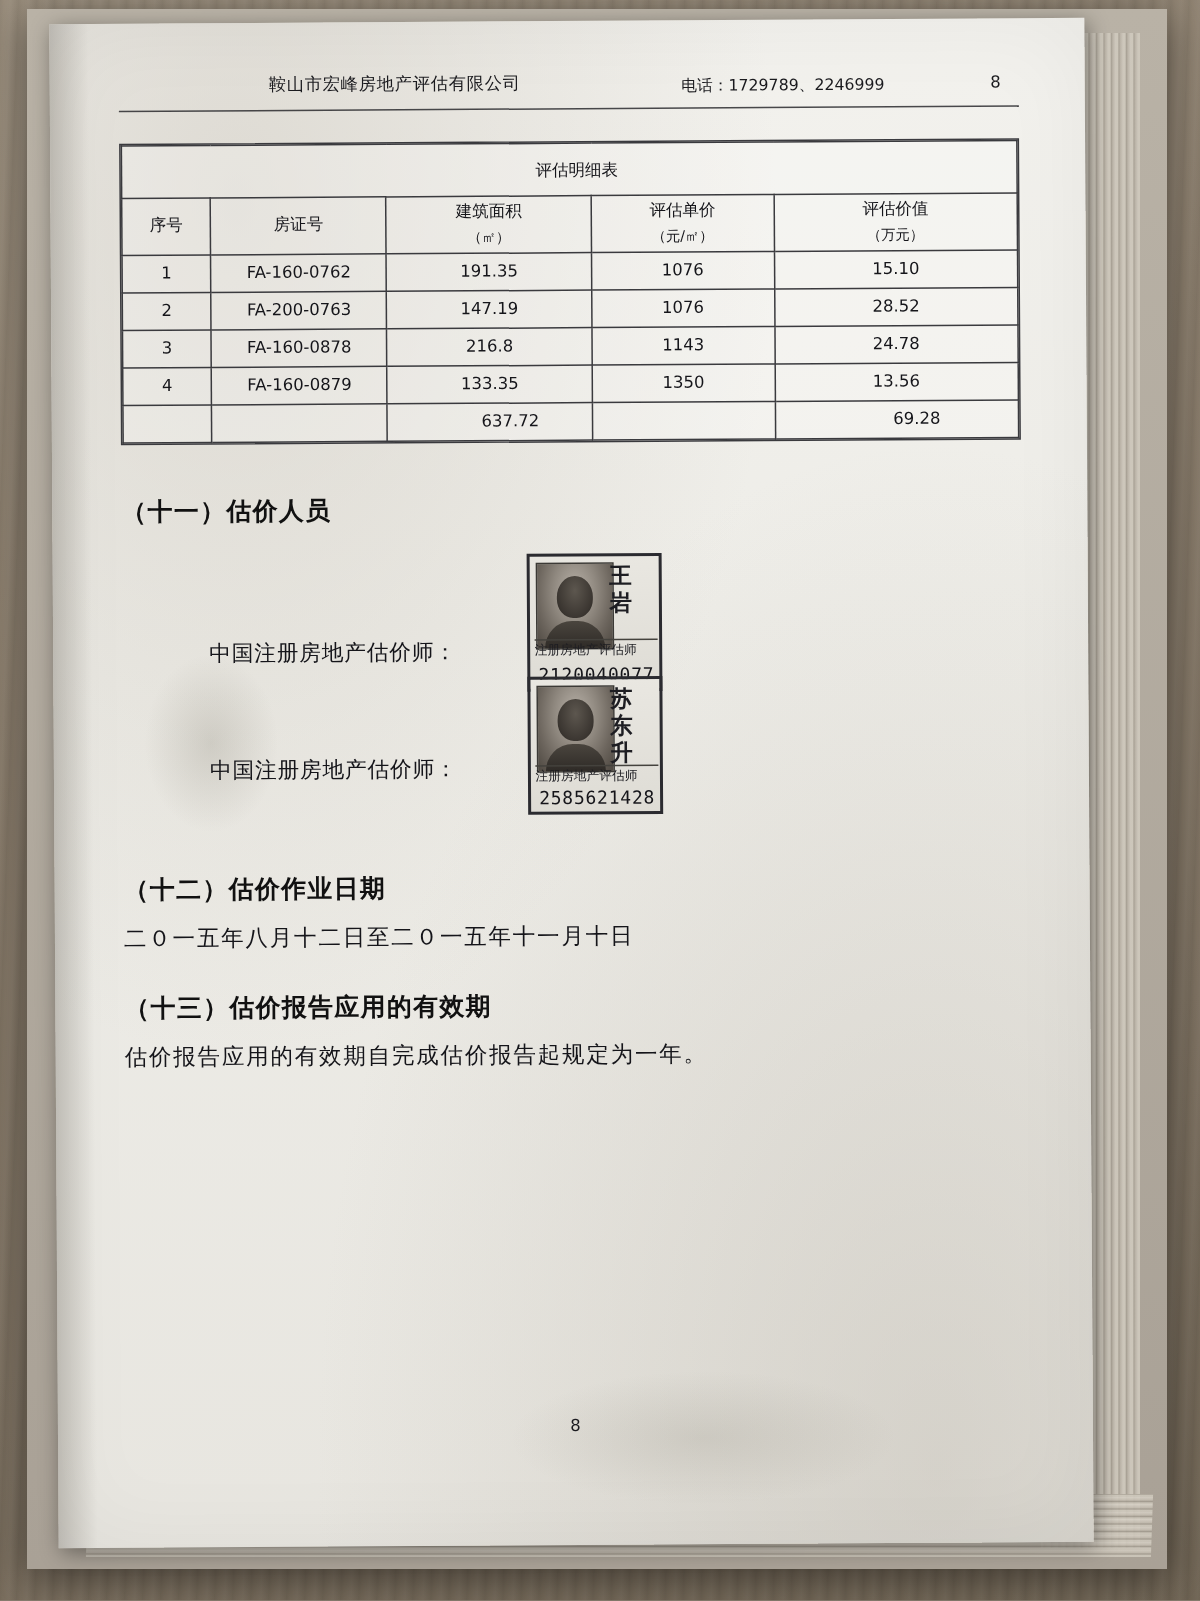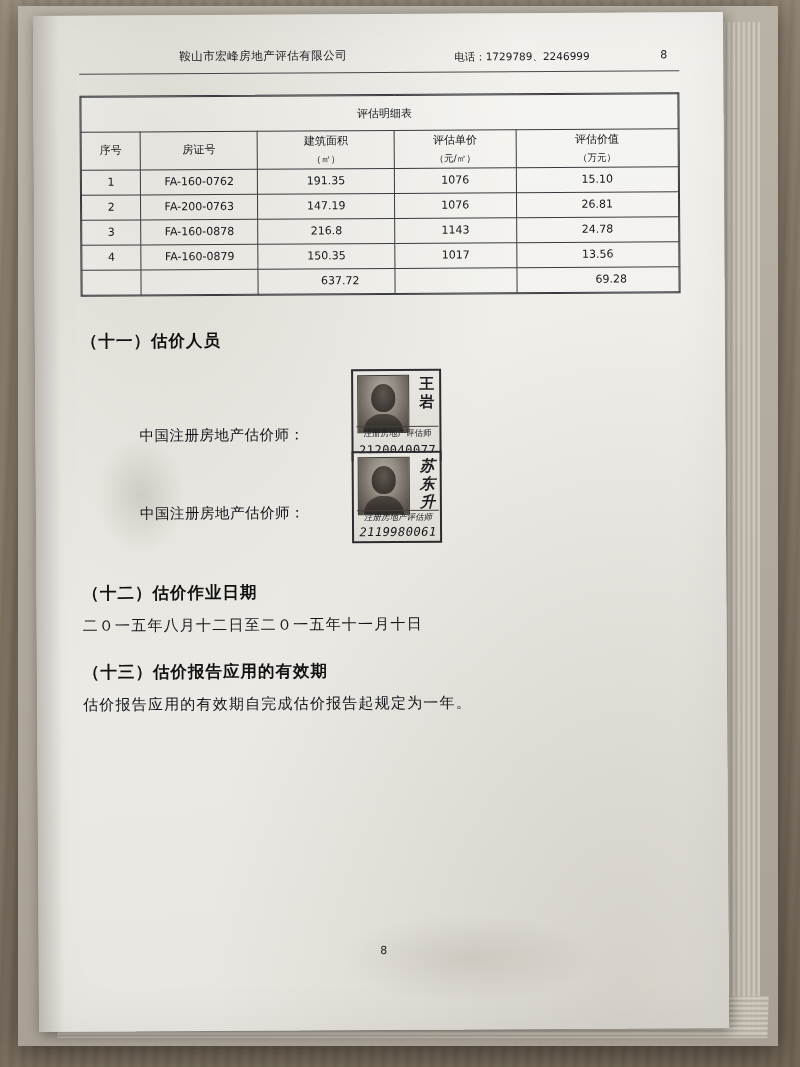--- a/index.html
+++ b/index.html
@@ -190,21 +190,21 @@
   .stamp {
     position: absolute;
     width: 90px;
     height: 92px;
     border: 2px solid #2b2b30;
     background: linear-gradient(180deg, #e9e7e1, #dedcd5);
     box-sizing: border-box;
     overflow: hidden;
   }
   .stamp.s1 { left: 270px; top: 4px; }
-  .stamp.s2 { left: 270px; top: 86px; font-style: italic; }
+  .stamp.s2 { left: 270px; top: 86px; }
   .stamp .photo {
     position: absolute;
     left: 4px; top: 4px;
     width: 50px; height: 56px;
     background:
       radial-gradient(ellipse at 50% 32%, #b9b2a9 0%, #8e877e 42%, #6d665e 70%, #4d4740 100%),
       linear-gradient(180deg, #cfcac2, #908980);
     border: 1px solid #3c3a36;
   }
   .stamp .photo::before {
@@ -223,33 +223,32 @@
     left: 5px; bottom: 0;
     width: 40px; height: 18px;
     border-radius: 18px 18px 0 0;
     background: linear-gradient(180deg, #494views, #2f2b27);
     background: linear-gradient(180deg, #4a453e, #2f2b27);
   }
   .stamp .name {
     position: absolute;
     right: 5px; top: 4px;
     width: 28px;
-    text-align: right;
+    text-align: left;
     font-size: 15px;
     line-height: 18px;
     font-weight: bold;
     color: #1d1d22;
     letter-spacing: 0;
   }
   .stamp .role {
     position: absolute;
     left: 3px;
     bottom: 19px;
     width: 82px;
-    text-align: center;
     font-size: 8.5px;
     color: #1d1d22;
     border-top: 1px solid #44423d;
     padding-top: 1px;
   }
   .stamp .number {
     position: absolute;
     left: 3px;
     bottom: 2px;
     width: 82px;
@@ -346,34 +345,34 @@
             <td>FA-160-0762</td>
             <td>191.35</td>
             <td>1076</td>
             <td>15.10</td>
           </tr>
           <tr class="data-row">
             <td>2</td>
             <td>FA-200-0763</td>
             <td>147.19</td>
             <td>1076</td>
-            <td>26.81</td>
+            <td>28.52</td>
           </tr>
           <tr class="data-row">
             <td>3</td>
             <td>FA-160-0878</td>
             <td>216.8</td>
             <td>1143</td>
             <td>24.78</td>
           </tr>
           <tr class="data-row">
             <td>4</td>
             <td>FA-160-0879</td>
-            <td>150.35</td>
-            <td>1017</td>
+            <td>133.35</td>
+            <td>1350</td>
             <td>13.56</td>
           </tr>
 
           <tr class="total-row">
             <td></td>
             <td></td>
             <td>637.72</td>
             <td></td>
             <td>69.28</td>
           </tr>
@@ -391,21 +390,21 @@
         <div class="photo"></div>
         <div class="name">王岩</div>
         <div class="role">注册房地产评估师</div>
         <div class="number">2120040077</div>
       </div>
 
       <div class="stamp s2">
         <div class="photo"></div>
         <div class="name">苏东升</div>
         <div class="role">注册房地产评估师</div>
-        <div class="number">2119980061</div>
+        <div class="number">2585621428</div>
       </div>
     </div>
 
     <div class="section-title sec-sub">（十二）估价作业日期</div>
     <div class="body-line">二０一五年八月十二日至二０一五年十一月十日</div>
 
     <div class="section-title sec-sub">（十三）估价报告应用的有效期</div>
     <div class="body-line">估价报告应用的有效期自完成估价报告起规定为一年。</div>
 
   </div>

